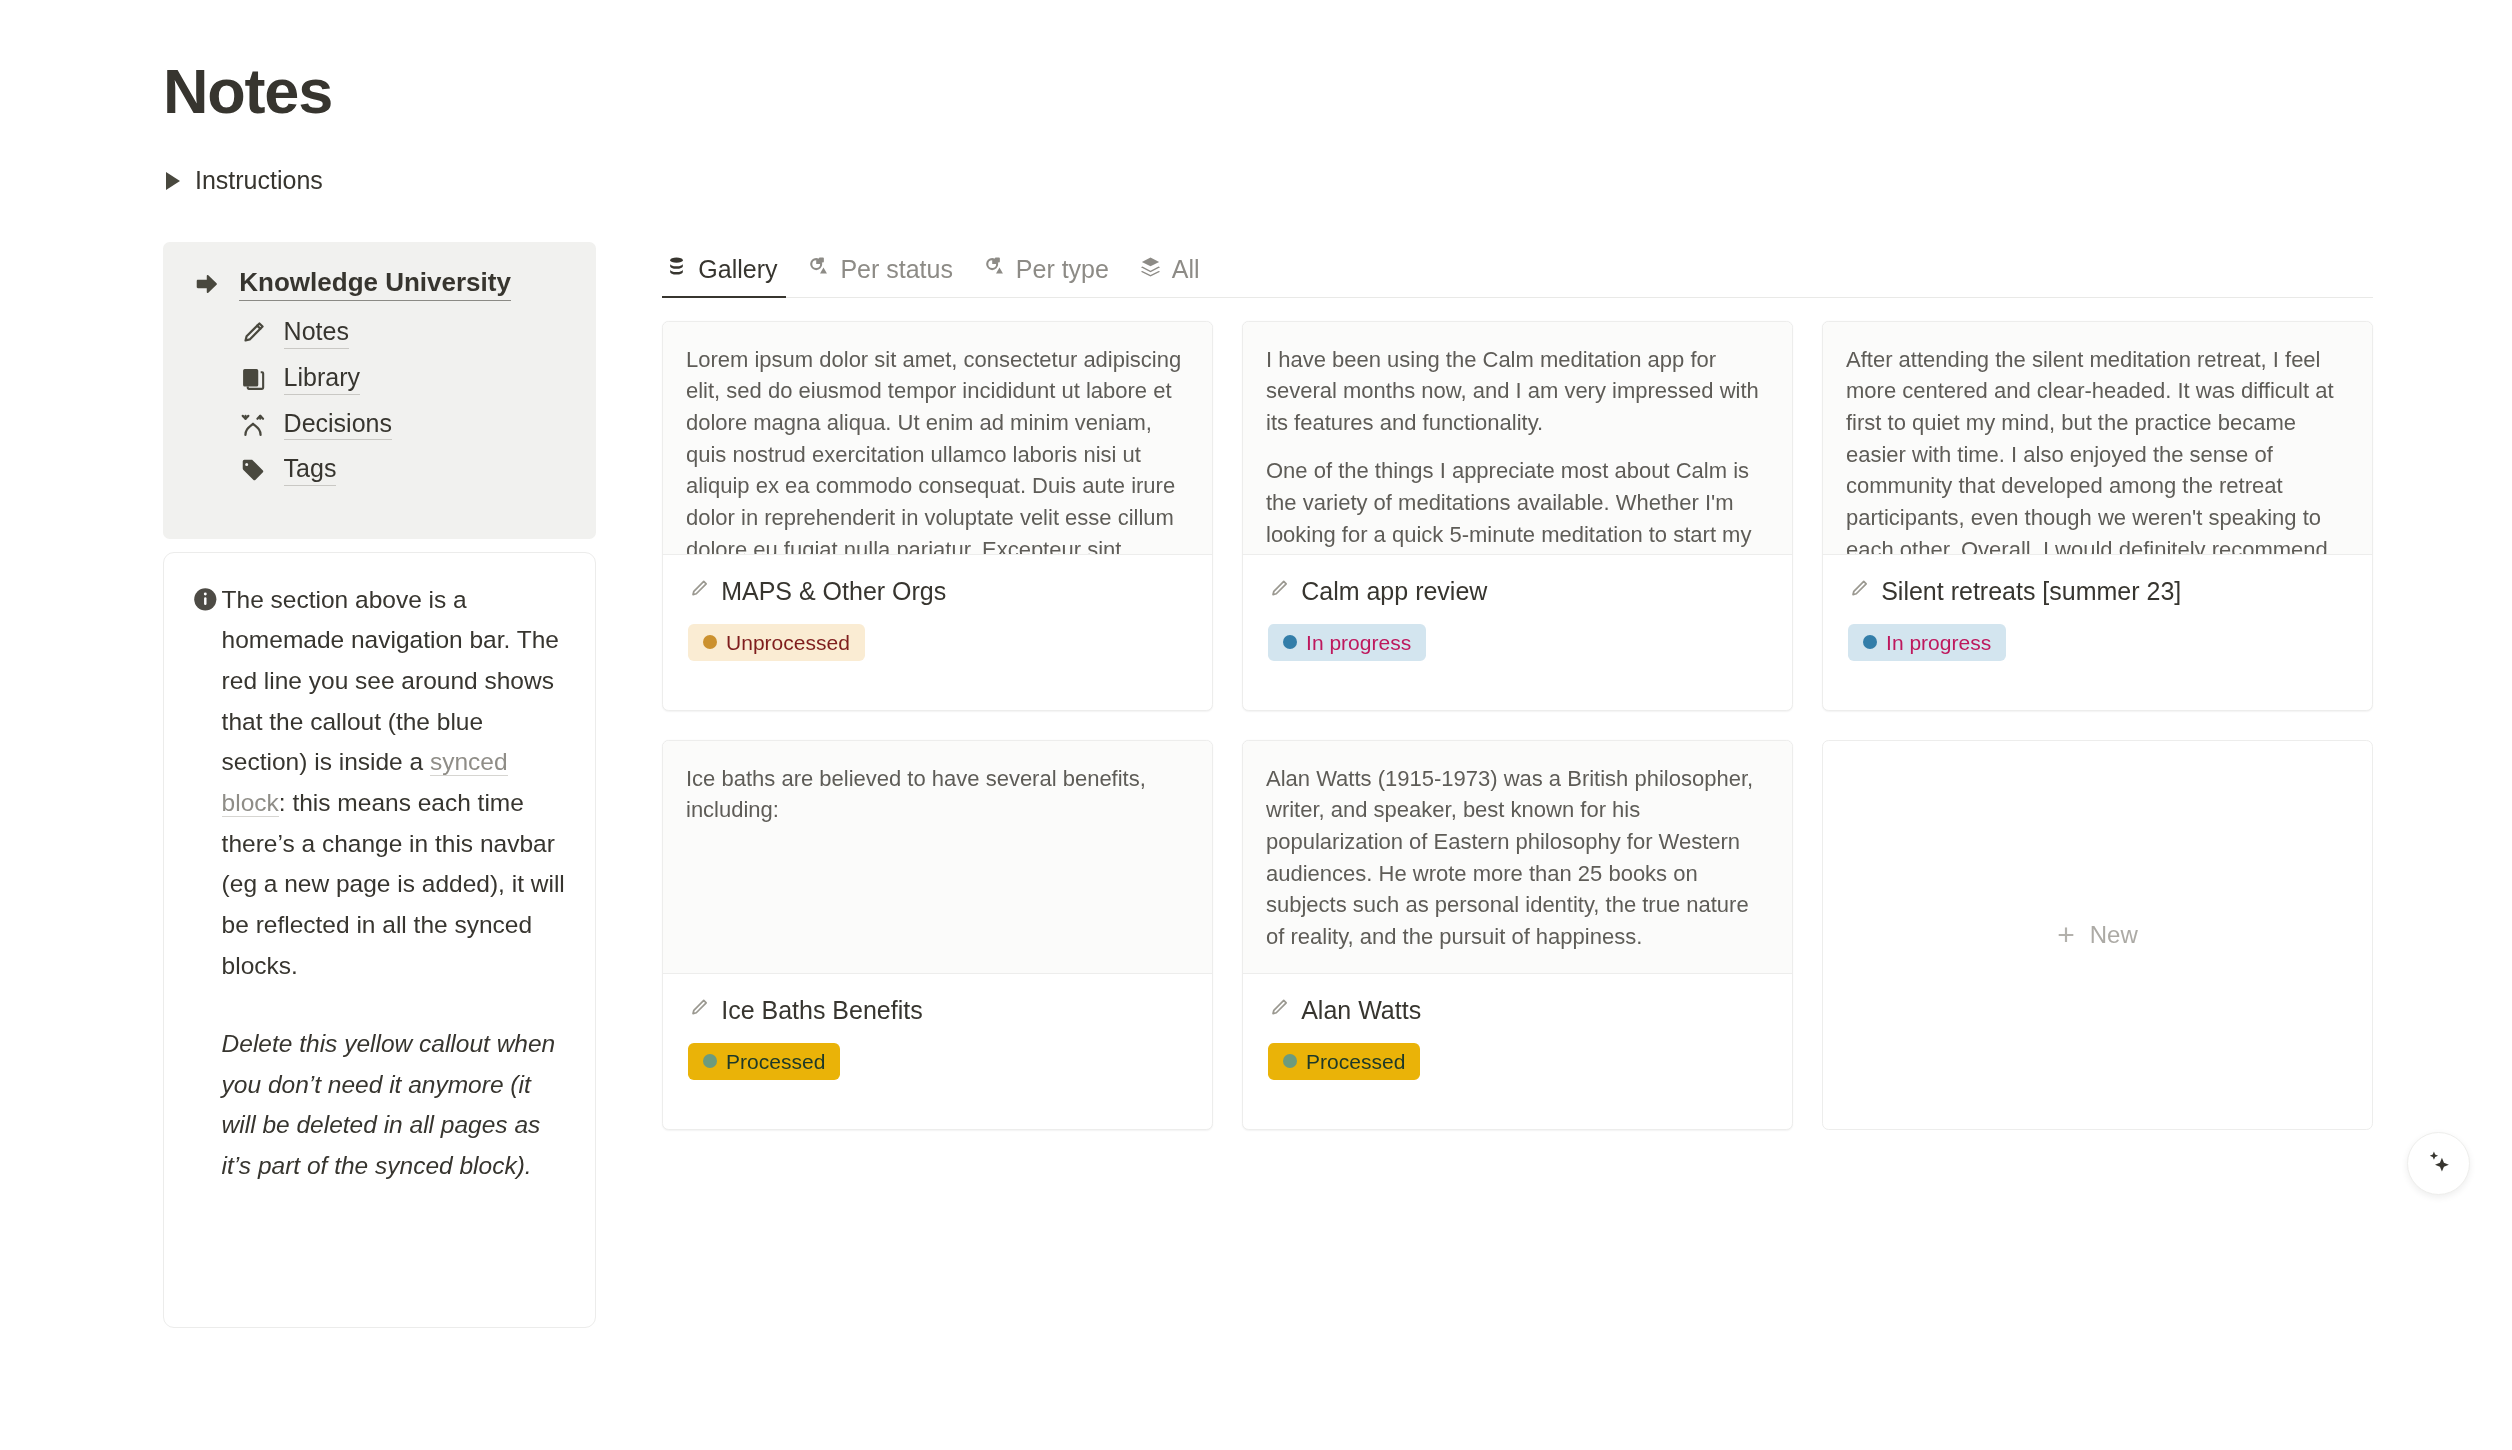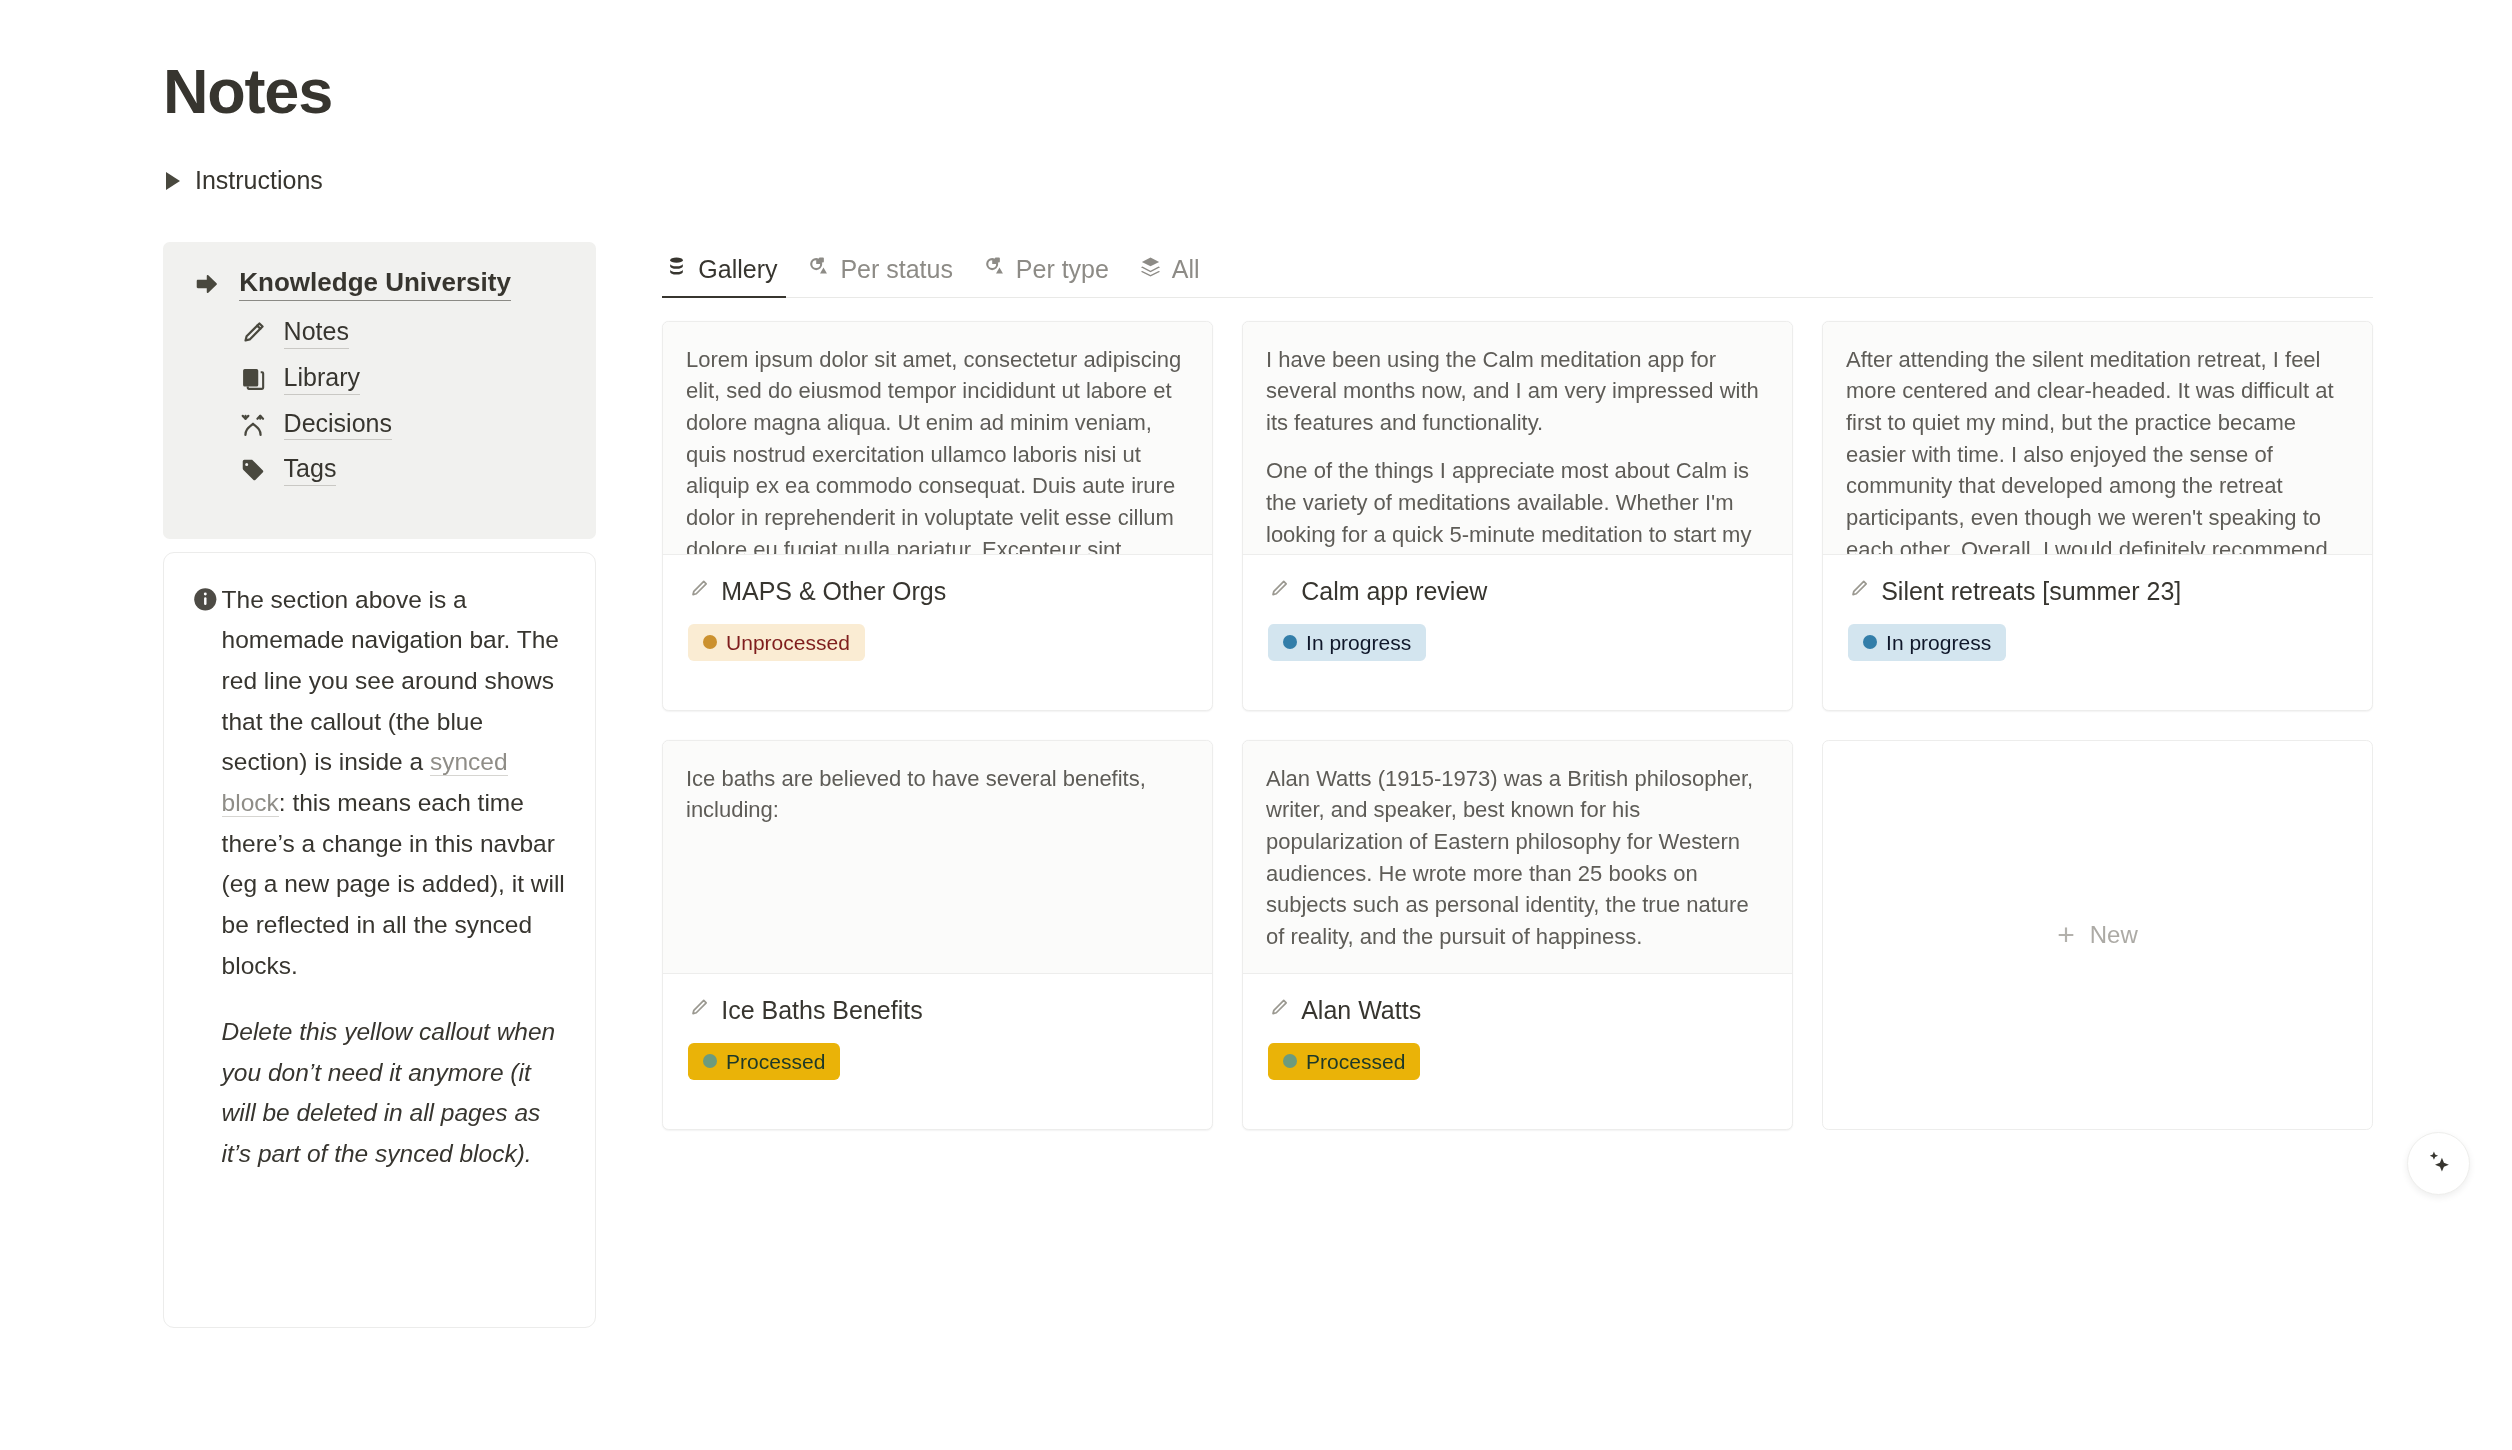--- a/index.html
+++ b/index.html
@@ -59,21 +59,21 @@
   .callout {
     position: absolute; left: 163px; top: 552px;
     width: 433px; height: 776px;
     background: #ffffff; border: 1.3px solid #ececeb;
     border-radius: 11px;
     padding: 26.6px 28px 26.6px 28px;
     display: flex; gap: 3px;
   }
   .callout-icon { flex: none; margin-top: 6.6px; }
   .callout-body { font-size: 24.5px; line-height: 1.66; color: #37352f; }
-  .callout-body p + p { margin-top: 26px; }
+  .callout-body p + p { margin-top: 38px; }
   .callout-body .em { font-style: italic; }
   .synced { color: #8f8d87; border-bottom: 1.2px solid #d6d5d1; }
 
   
   .main { position: absolute; left: 662px; top: 238px; width: 1711px; }
 
   .tabs {
     display: flex; align-items: flex-end; gap: 0;
     border-bottom: 1.3px solid #e9e9e7;
     height: 60px;
@@ -129,21 +129,21 @@
     margin-bottom: 18.3px;
   }
   .badge {
     display: inline-flex; align-items: center; gap: 9.1px;
     height: 37px; padding: 0 15px; border-radius: 5.8px;
     font-size: 21px; line-height: 1;
   }
   .badge .dot { width: 14px; height: 14px; border-radius: 50%; flex: none; }
   .badge.yellow { background: #faecd3; color: #7f1d1d; }
   .badge.yellow .dot { background: #cb912f; }
-  .badge.blue { background: #d3e5ef; color: #0f172a; }
+  .badge.blue { background: #d3e5ef; color: #be185d; }
   .badge.blue .dot { background: #337ea9; }
   .badge.green { background: #eab308; color: #1c3829; }
   .badge.green .dot { background: #6c9b7d; }
 
   .card-new {
     background: #ffffff;
     border: 1.3px solid #ededec;
     border-radius: 6.6px;
     height: 390px;
     display: flex; align-items: center; justify-content: center;

